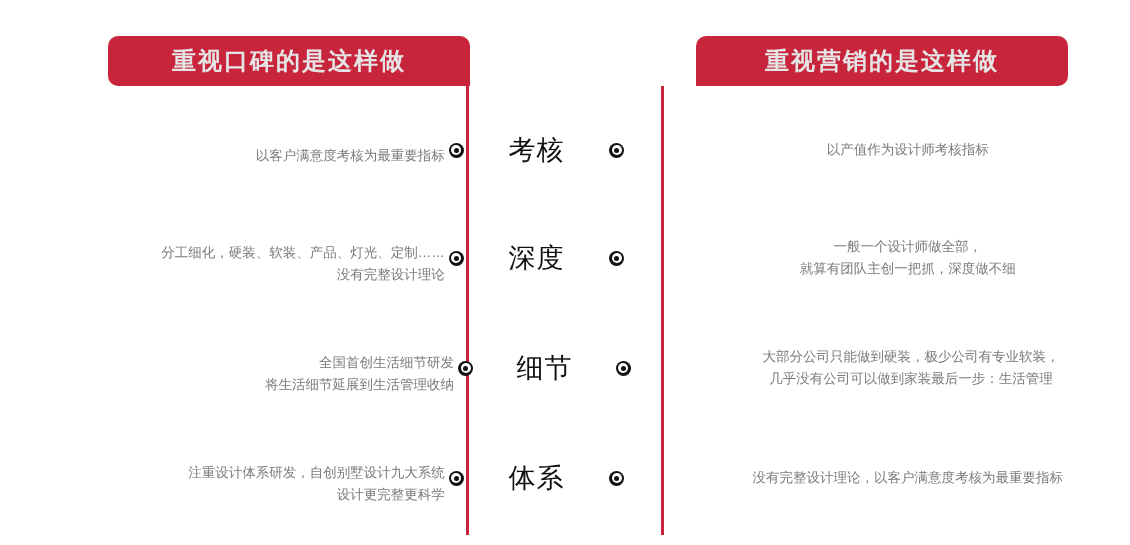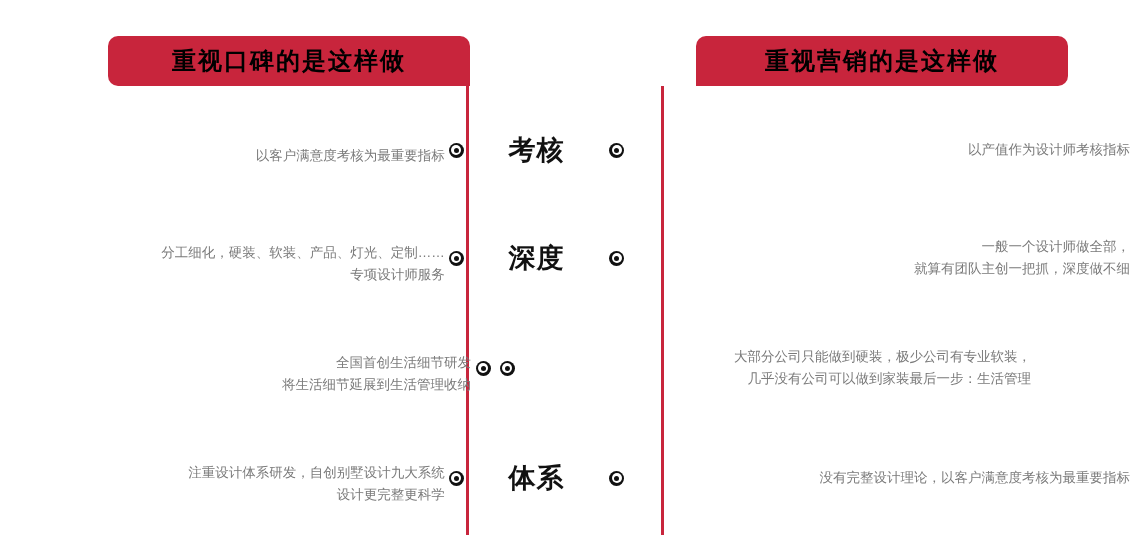--- a/index.html
+++ b/index.html
@@ -25,21 +25,21 @@
     height: 50px;
     background: #C8253C;
     display: flex;
     align-items: center;
     justify-content: center;
   }
   .banner-left  { left: 108px;  width: 362px; border-radius: 10px 10px 0 10px; }
   .banner-right { left: 696px;  width: 372px; border-radius: 10px 10px 10px 0; }
 
   .banner-title {
-    color: #000000;
+    color: #e5e5e5;
     font-size: 24px;
     font-weight: bold;
     letter-spacing: 2px;
     white-space: nowrap;
   }
 
   
   .spine {
     position: absolute;
     top: 86px;
@@ -65,21 +65,21 @@
   .row-4 { top: 450px; }
 
   .cell-left {
     width: 455px;
     text-align: right;
     padding-right: 0;
     margin-top: 12px;
   }
   .cell-right {
     width: 455px;
-    text-align: right;
+    text-align: center;
     padding-left: 0;
     margin-left: 57px;
   }
 
   .body-text {
     font-size: 13.5px;
     line-height: 22px;
     color: #7a7a7a;
     white-space: pre-line;
   }
@@ -111,21 +111,21 @@
     background: #111111;
   }
 
   
   .cell-center {
     width: 140px;
     text-align: center;
   }
   .center-label {
     font-size: 27px;
-    font-weight: bold;
+    font-weight: normal;
     color: #111111;
     letter-spacing: 1px;
     white-space: nowrap;
   }
 </style>
 </head>
 <body>
 
 <div class="board">
 
@@ -153,21 +153,21 @@
       <span class="marker"></span>
     </div>
     <div class="cell-right">
       <span class="body-text">以产值作为设计师考核指标</span>
     </div>
   </div>
 
   <div class="row row-2">
     <div class="cell-left">
       <span class="body-text">分工细化，硬装、软装、产品、灯光、定制……
-专项设计师服务</span>
+没有完整设计理论</span>
     </div>
     <div class="marker-slot-left">
       <span class="marker"></span>
     </div>
     <div class="cell-center">
       <span class="center-label">深度</span>
     </div>
     <div class="marker-slot-right">
       <span class="marker"></span>
     </div>
@@ -178,20 +178,23 @@
   </div>
 
   <div class="row row-3">
     <div class="cell-left">
       <span class="body-text">全国首创生活细节研发
 将生活细节延展到生活管理收纳</span>
     </div>
     <div class="marker-slot-left">
       <span class="marker"></span>
     </div>
+    <div class="cell-center">
+      <span class="center-label">细节</span>
+    </div>
     <div class="marker-slot-right">
       <span class="marker"></span>
     </div>
     <div class="cell-right">
       <span class="body-text">大部分公司只能做到硬装，极少公司有专业软装，
 几乎没有公司可以做到家装最后一步：生活管理</span>
     </div>
   </div>
 
   <div class="row row-4">

